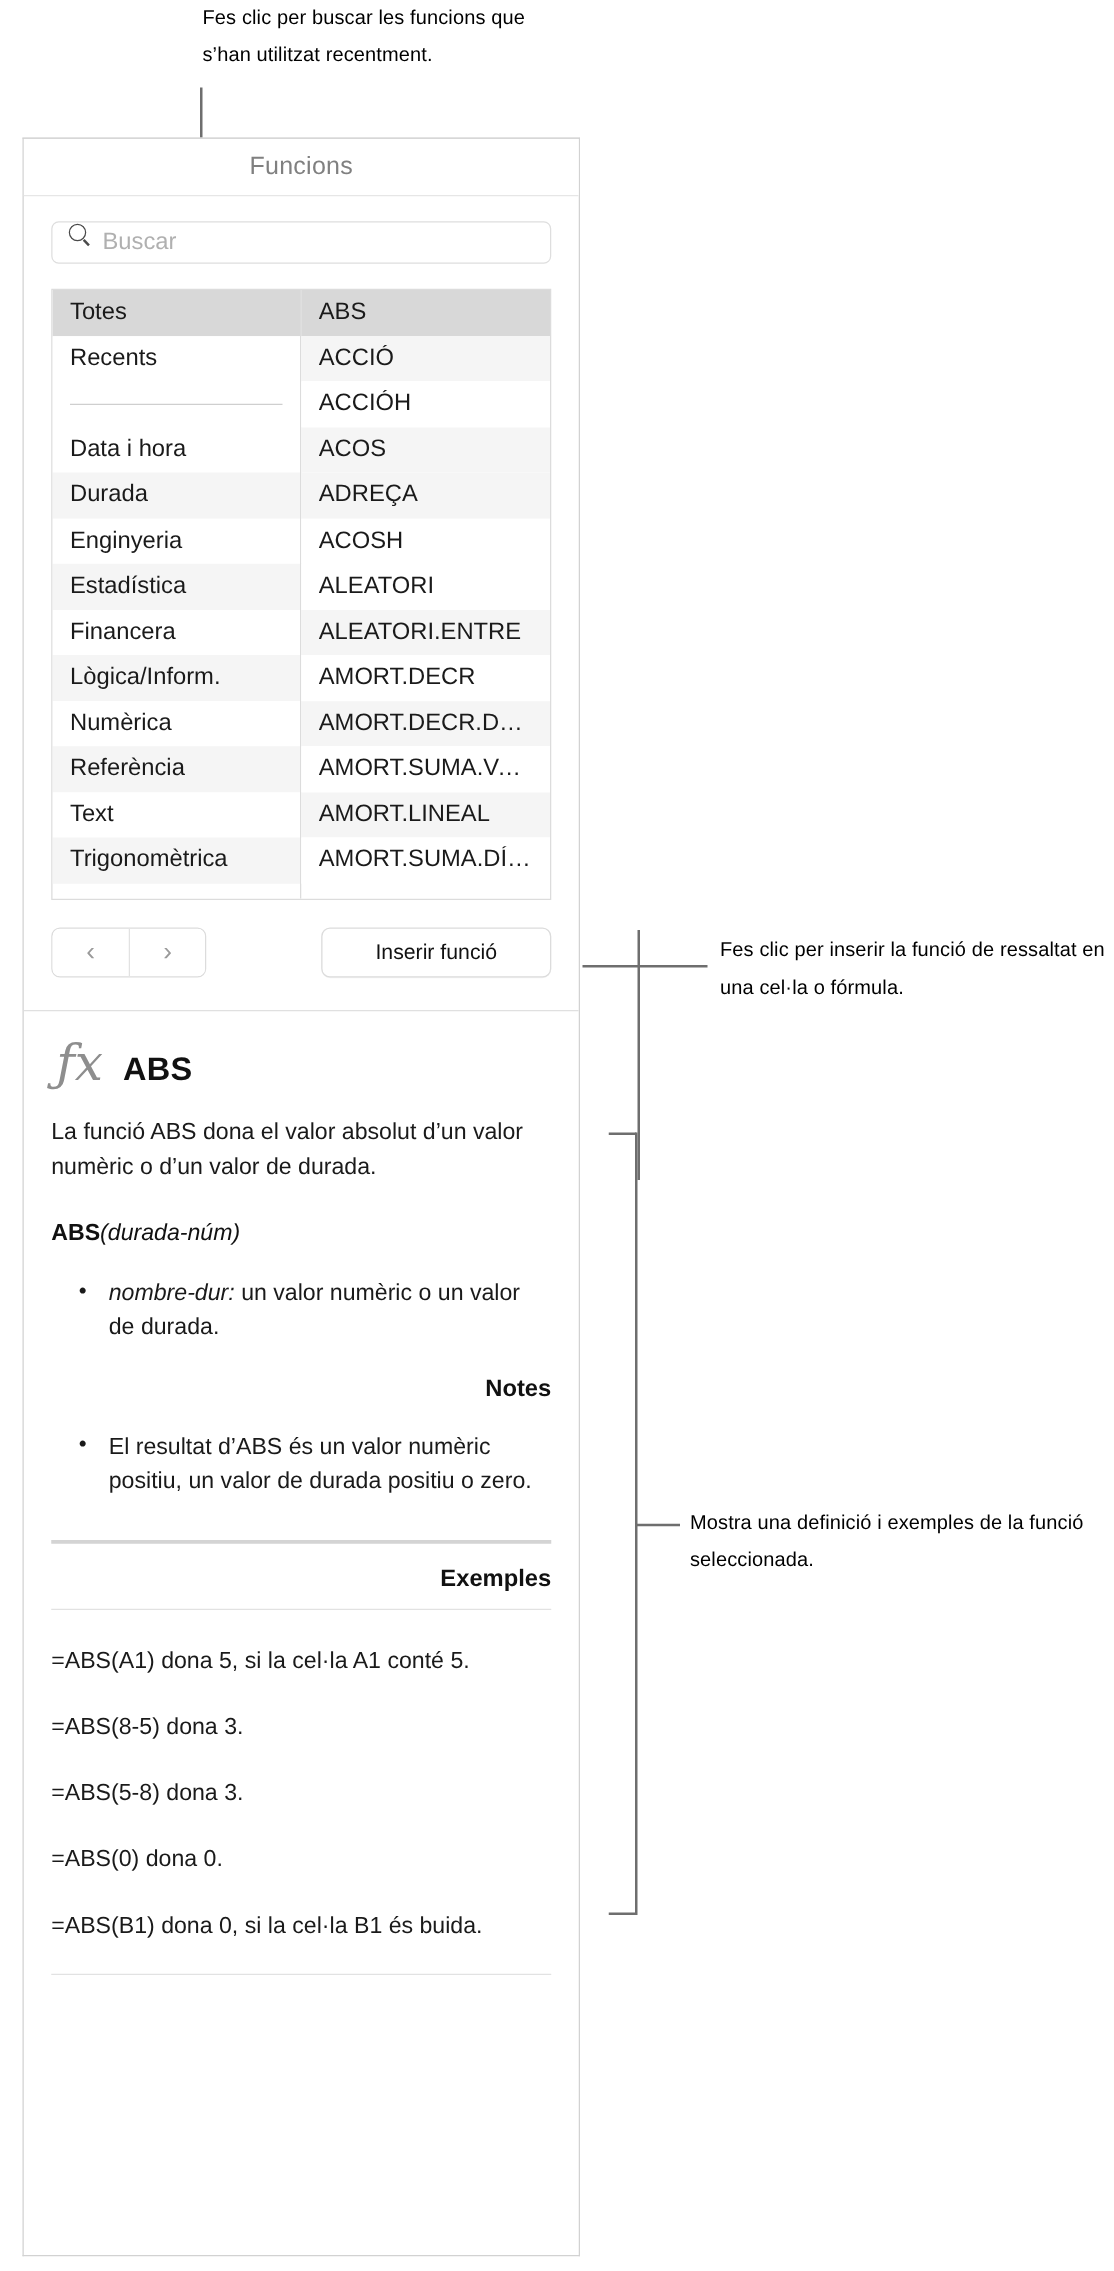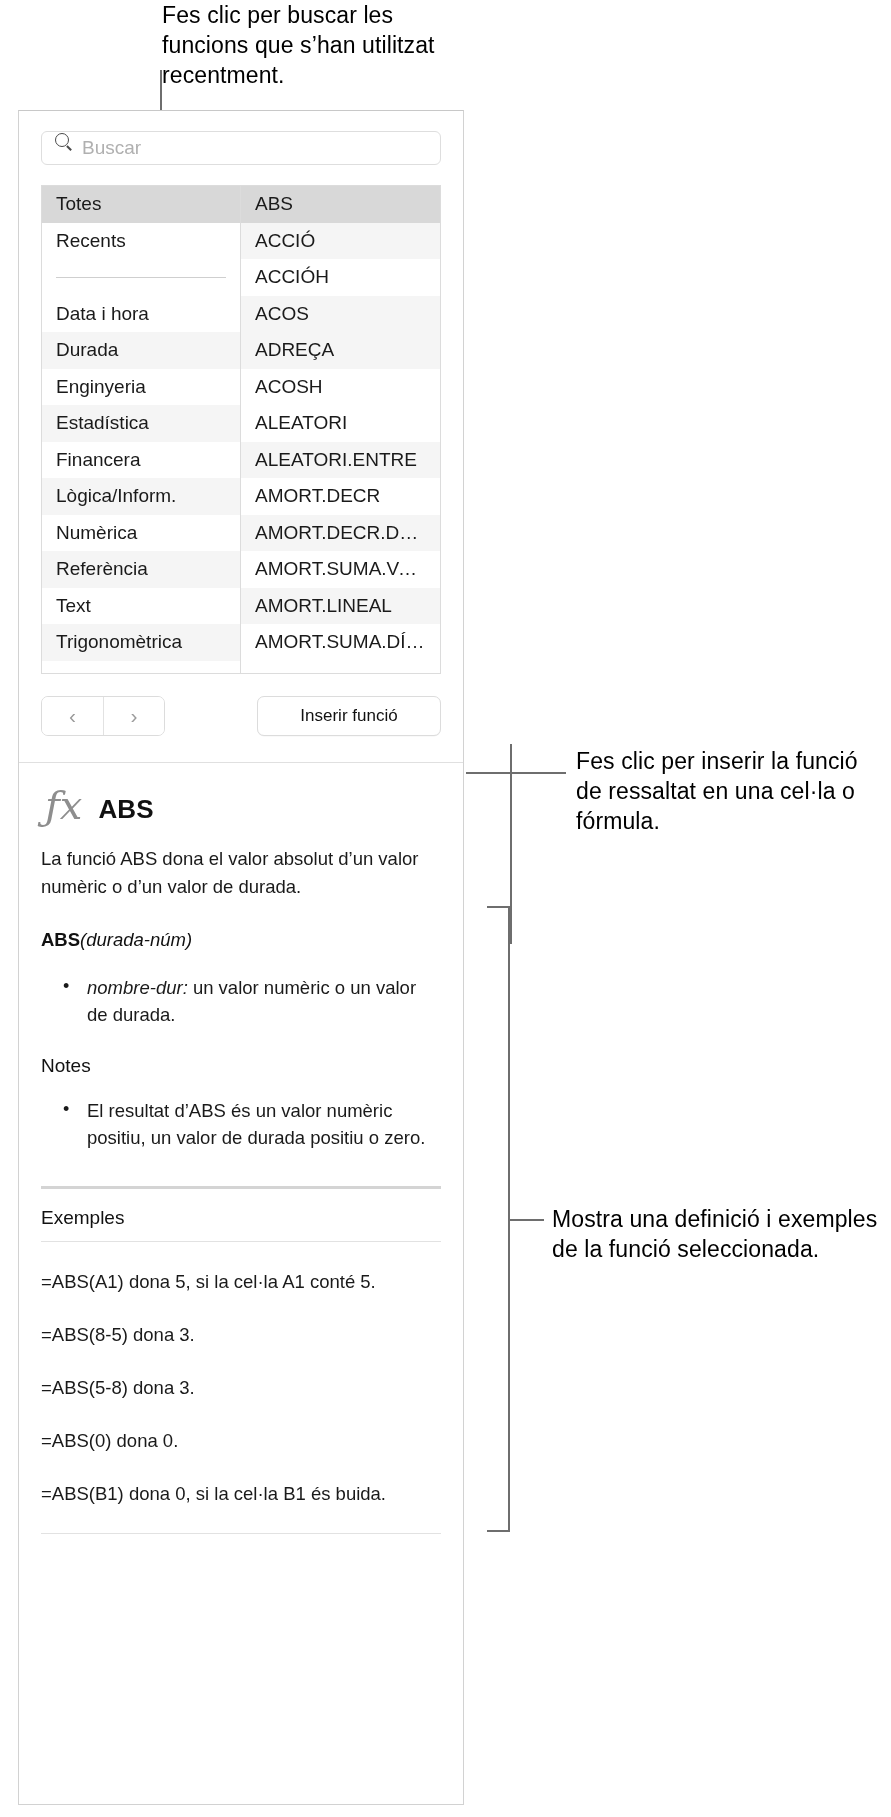--- a/index.html
+++ b/index.html
@@ -13,21 +13,21 @@
     position: relative;
     width: 891px;
     height: 1817px;
     overflow: hidden;
     background: #fff;
   }
 
   
   .callout-text {
     position: absolute;
-    font-size: 23px;
+    font-size: 16px;
     line-height: 30px;
     color: #000;
     letter-spacing: 0.1px;
   }
   .leader-v {
     position: absolute;
     width: 1.5px;
     background: #6e6e6e;
   }
   .leader-h {
@@ -262,23 +262,24 @@
     content: "\2022";
     position: absolute;
     left: -4px;
     top: -1px;
     font-size: 18px;
     color: #1a1a1a;
   }
   ul.bullets li i { font-style: italic; }
   .section-head {
     font-size: 19px;
-    font-weight: normal;
+    font-weight: bold;
     color: #111;
     margin: 26px 0 0 0;
+    text-align: right;
   }
   .thick-rule {
     height: 3px;
     background: #d4d4d4;
     margin: 34px 0 0 0;
   }
   .thin-rule {
     height: 1px;
     background: #e2e2e2;
     margin: 12px 0 0 0;
@@ -303,20 +304,23 @@
   <div class="callout-text" style="left:576px; top:746px; width:310px;">Fes clic per inserir la funció de ressaltat en una cel·la o fórmula.</div>
 
   <div class="leader-h" style="left:487px; top:906px; width:22px;"></div>
   <div class="leader-v" style="left:508px; top:906px; height:626px;"></div>
   <div class="leader-h" style="left:487px; top:1530px; width:22px;"></div>
   <div class="leader-h" style="left:508px; top:1219px; width:36px;"></div>
   <div class="callout-text" style="left:552px; top:1204px; width:330px;">Mostra una definició i exemples de la funció seleccionada.</div>
 
   <div id="panel">
 
+    <div class="panel-titlebar">
+      <span class="panel-title">Funcions</span>
+    </div>
 
     <div class="search-wrap">
       <div class="search-box">
         <span class="search-icon"></span>
         <input class="search-input" type="text" placeholder="Buscar" style="">
       </div>
     </div>
 
     <div class="browser">
       <div class="col-categories" id="category-list">

